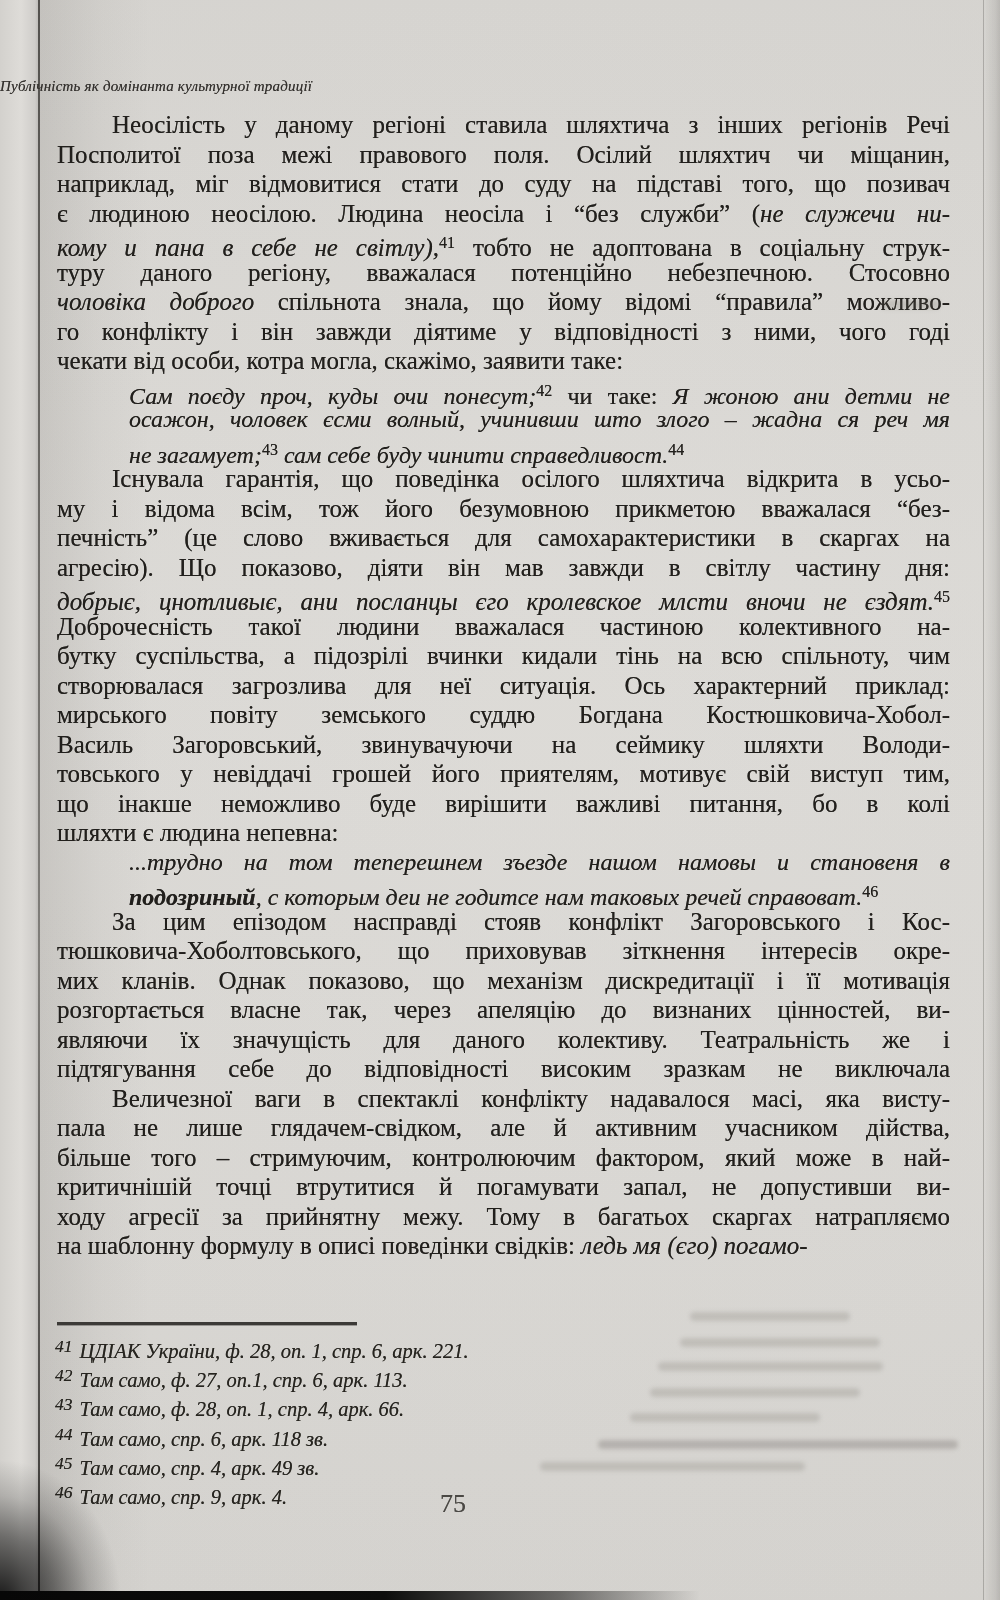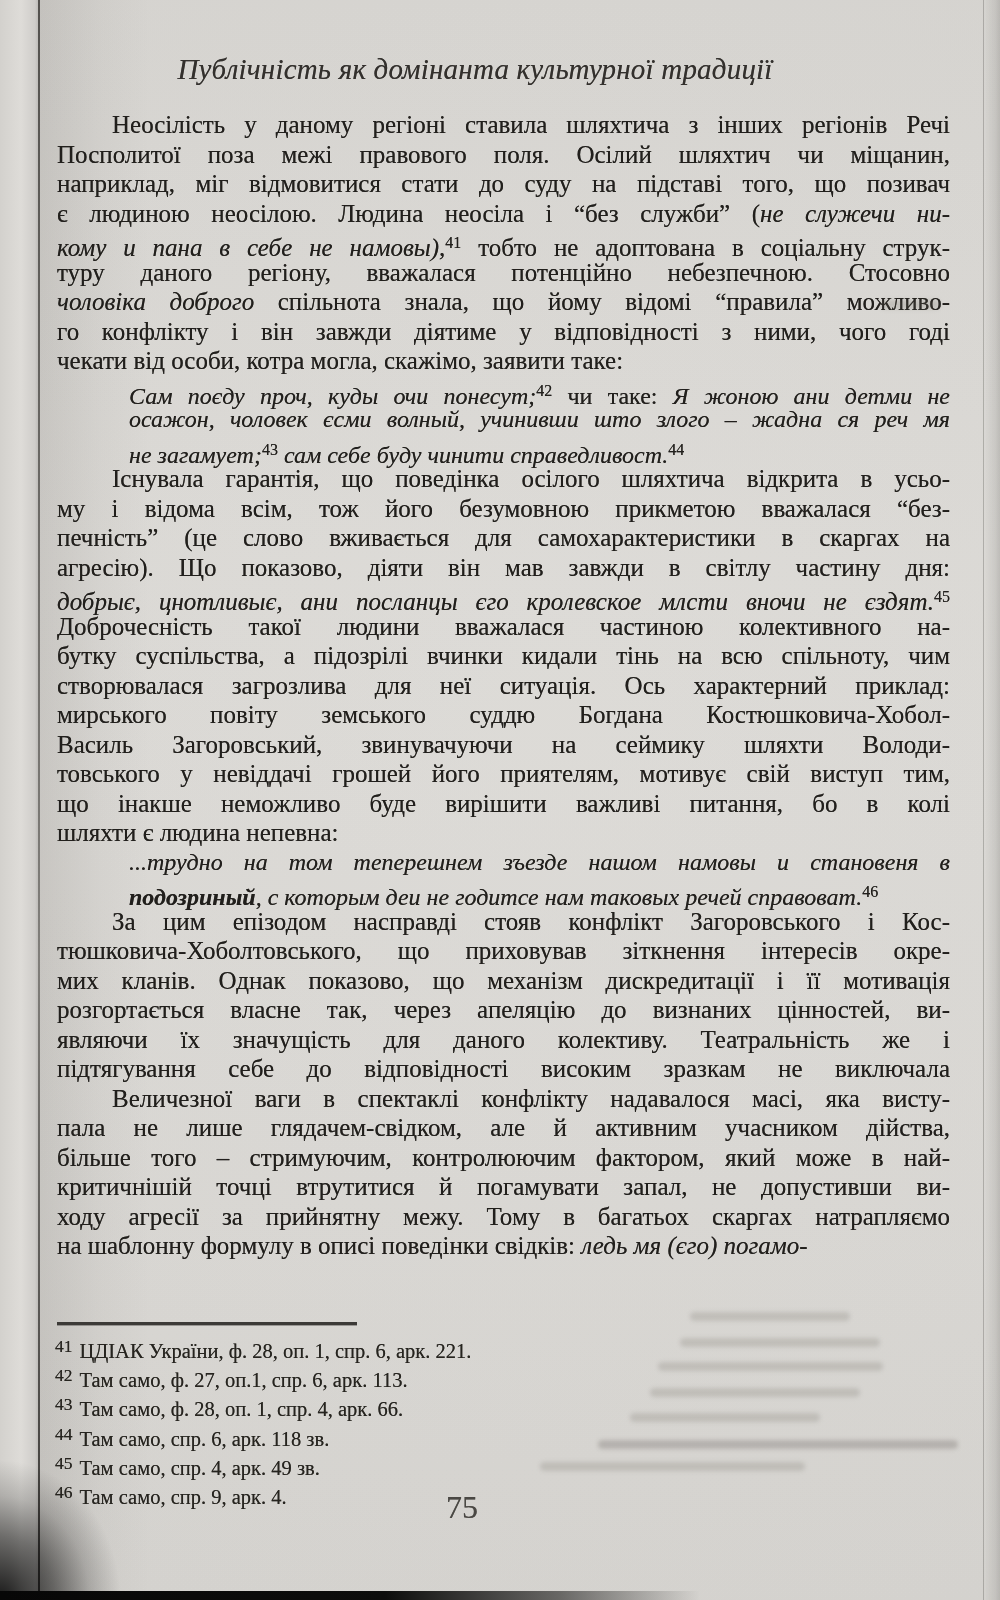--- a/index.html
+++ b/index.html
@@ -40,24 +40,23 @@
     position: absolute; left: 0; bottom: 0; width: 150px; height: 200px;
     background: radial-gradient(115% 100% at 0% 100%, rgba(8,8,8,0.92) 0%, rgba(8,8,8,0.5) 32%, rgba(8,8,8,0.18) 52%, rgba(8,8,8,0) 70%);
     pointer-events: none;
   }
   .bottom-strip {
     position: absolute; left: 0; bottom: 0; height: 9px; width: 700px;
     background: linear-gradient(90deg, #070707 0%, #0d0d0c 55%, rgba(15,15,14,0.55) 80%, rgba(15,15,14,0) 100%);
   }
   
   .running-head {
-    position: absolute; top: 53px; left: 0; width: 950px;
-    text-align: center;
+    position: absolute; top: 78px; left: 0; width: 950px;
     font-style: italic;
-    font-size: 29px;
+    font-size: 15px;
     letter-spacing: 0.2px;
     color: #33302d;
     text-shadow: 0 0 0.5px rgba(50,48,45,0.7);
   }
   
   .text-col {
     position: absolute; left: 57px; top: 110px; width: 893px;
     font-size: 25px; line-height: 29.5px;
     color: #211f1c;
     text-shadow: 0 0 0.6px rgba(35,33,30,0.75);
@@ -88,31 +87,32 @@
     position: absolute; left: 57px; top: 1322px;
     width: 300px; height: 3px;
     background: #3c3a37;
     box-shadow: 0 1px 0 rgba(60,58,55,0.4);
   }
   .footnotes {
     position: absolute; left: 55px; top: 1334px; width: 880px;
     font-size: 20.5px; line-height: 24.2px;
     color: #26241F;
     text-shadow: 0 0 0.5px rgba(40,38,34,0.7);
+    font-style: italic;
   }
   .fn { padding-left: 32px; text-indent: -32px; }
   .fn .num {
     font-size: 17.5px;
     vertical-align: 6px;
     padding-right: 7px;
   }
   .page-num {
-    position: absolute; top: 1489px; left: 12px; width: 900px;
+    position: absolute; top: 1489px; left: 3px; width: 900px;
     text-align: center;
-    font-size: 32px;
+    font-size: 26px;
     color: #4a4844;
     text-shadow: 0 0 0.5px rgba(70,68,64,0.6);
   }
   
   .ghost {
     position: absolute;
     height: 9px;
     border-radius: 5px;
     background: rgba(112,108,102,0.22);
     filter: blur(2px);
@@ -129,21 +129,21 @@
   <div class="left-shade"></div>
   <div class="right-edge"></div>
 
   <div class="running-head">Публічність як домінанта культурної традиції</div>
 
   <div class="text-col" id="bodytext">
       <div class="line first"><span>Неосілість у даному регіоні ставила шляхтича з інших регіонів Речі</span></div>
       <div class="line"><span>Посполитої поза межі правового поля. Осілий шляхтич чи міщанин,</span></div>
       <div class="line"><span>наприклад, міг відмовитися стати до суду на підставі того, що позивач</span></div>
       <div class="line"><span>є людиною неосілою. Людина неосіла і “без служби” (</span><span class="it">не служечи ни-</span></div>
-      <div class="line"><span class="it">кому и пана в себе не намовы),</span><span class="sup">41</span><span> тобто не адоптована в соціальну струк-</span></div>
+      <div class="line"><span class="it">кому и пана в себе не світлу),</span><span class="sup">41</span><span> тобто не адоптована в соціальну струк-</span></div>
       <div class="line"><span>туру даного регіону, вважалася потенційно небезпечною. Стосовно</span></div>
       <div class="line"><span class="it">чоловіка доброго</span><span> спільнота знала, що йому відомі “правила” можливо-</span></div>
       <div class="line"><span>го конфлікту і він завжди діятиме у відповідності з ними, чого годі</span></div>
       <div class="line end"><span>чекати від особи, котра могла, скажімо, заявити таке:</span></div>
       <div class="line quote"><span class="it">Сам поєду проч, куды очи понесут;</span><span class="sup">42</span><span class="up"> чи таке: </span><span class="it">Я жоною ани детми не</span></div>
       <div class="line quote"><span class="it">осажон, чоловек єсми волный, учинивши што злого – жадна ся реч мя</span></div>
       <div class="line quote end"><span class="it">не загамует;</span><span class="sup">43</span><span class="it"> сам себе буду чинити справедливост.</span><span class="sup">44</span></div>
       <div class="line first"><span>Існувала гарантія, що поведінка осілого шляхтича відкрита в усьо-</span></div>
       <div class="line"><span>му і відома всім, тож його безумовною прикметою вважалася “без-</span></div>
       <div class="line"><span>печність” (це слово вживається для самохарактеристики в скаргах на</span></div>

